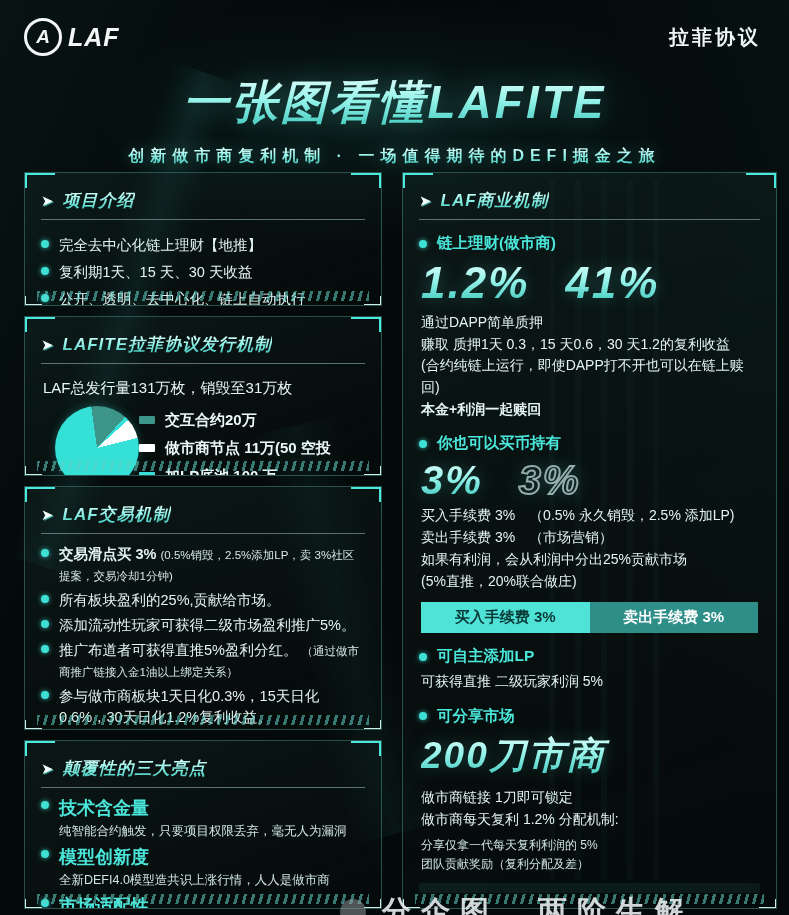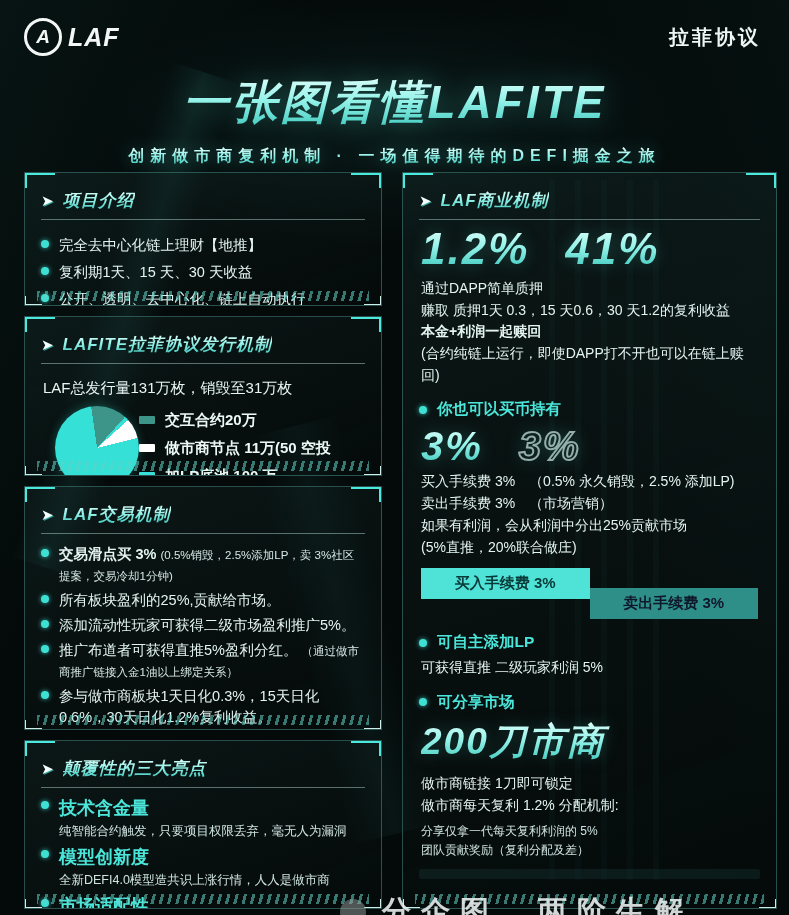--- a/index.html
+++ b/index.html
@@ -82,21 +82,21 @@
   .sec-head{display:flex;align-items:center;gap:10px;margin-top:13px;}
   .sec-title{color:#4ae6da;font-weight:bold;font-size:15.5px;}
   .bigline{display:flex;gap:36px;align-items:baseline;margin:4px 0 4px 2px;}
   .bignum{font-size:44px;font-weight:900;font-style:italic;letter-spacing:2px;
     filter:drop-shadow(0 0 8px rgba(80,230,215,.25));}
   .bignum.outline{background:none;color:transparent;-webkit-text-stroke:2px #93aeab;}
   .rline{color:#e3f4f1;font-size:14px;line-height:1.55;margin-left:2px;}
   .bars{display:flex;margin:10px 2px 2px;border-radius:8px;}
   .bar{flex:1;height:31px;display:flex;align-items:center;justify-content:center;font-size:15px;font-weight:900;}
   .bar-buy{background:#4fe3d8;color:#083a37;}
-  .bar-sell{background:#2e8f89;color:#0f172a;margin-top:20px;}
+  .bar-sell{background:#2e8f89;color:#ffffff;}
   .big-market{font-size:37px;font-weight:900;font-style:italic;letter-spacing:2px;margin:4px 0 6px 2px;
     filter:drop-shadow(0 0 8px rgba(80,230,215,.25));}
   .note{color:#cfe4e1;font-size:12px;line-height:1.55;margin-left:2px;}
 
   .ltable{margin-top:10px;background:rgba(28,66,62,.30);padding:4px 14px 6px;border-radius:2px;}
 
   
   .watermark{position:absolute;left:340px;bottom:-17px;display:flex;align-items:center;gap:16px;opacity:.9;}
   .wm-circle{width:26px;height:26px;border-radius:50%;background:#9aa4a2;opacity:.55;}
   .wm-text{color:#e8ecec;font-size:29px;font-weight:900;letter-spacing:10px;white-space:nowrap;}
@@ -251,28 +251,32 @@
       <section class="panel" style="flex:1;">
         <span class="corner c-tl"></span>
         <span class="corner c-tr"></span>
         <span class="corner c-bl"></span>
         <span class="corner c-br"></span>
         <div class="p-head">
           <span class="arrow-ic">➤</span>
           <h2 class="p-title grad">LAF商业机制</h2>
         </div>
 
+        <div class="sec-head">
+          <span class="dot" style="margin-top:0;"></span>
+          <span class="sec-title">链上理财(做市商)</span>
+        </div>
         <div class="bigline">
           <span class="bignum grad">1.2%</span>
           <span class="bignum grad">41%</span>
         </div>
         <div class="rline">通过DAPP简单质押</div>
         <div class="rline">赚取 质押1天 0.3，15 天0.6，30 天1.2的复利收益</div>
+        <div class="rline">(合约纯链上运行，即使DAPP打不开也可以在链上赎回)</div>
         <div class="rline cyan">本金+利润一起赎回</div>
-        <div class="rline">(合约纯链上运行，即使DAPP打不开也可以在链上赎回)</div>
 
         <div class="sec-head">
           <span class="dot" style="margin-top:0;"></span>
           <span class="sec-title">你也可以买币持有</span>
         </div>
         <div class="bigline" style="margin-bottom:2px;">
           <span class="bignum grad" style="font-size:40px;">3%</span>
           <span class="bignum outline" style="font-size:40px;">3%</span>
         </div>
         <div class="rline">买入手续费 3%　（0.5% 永久销毁，2.5% 添加LP)</div>

